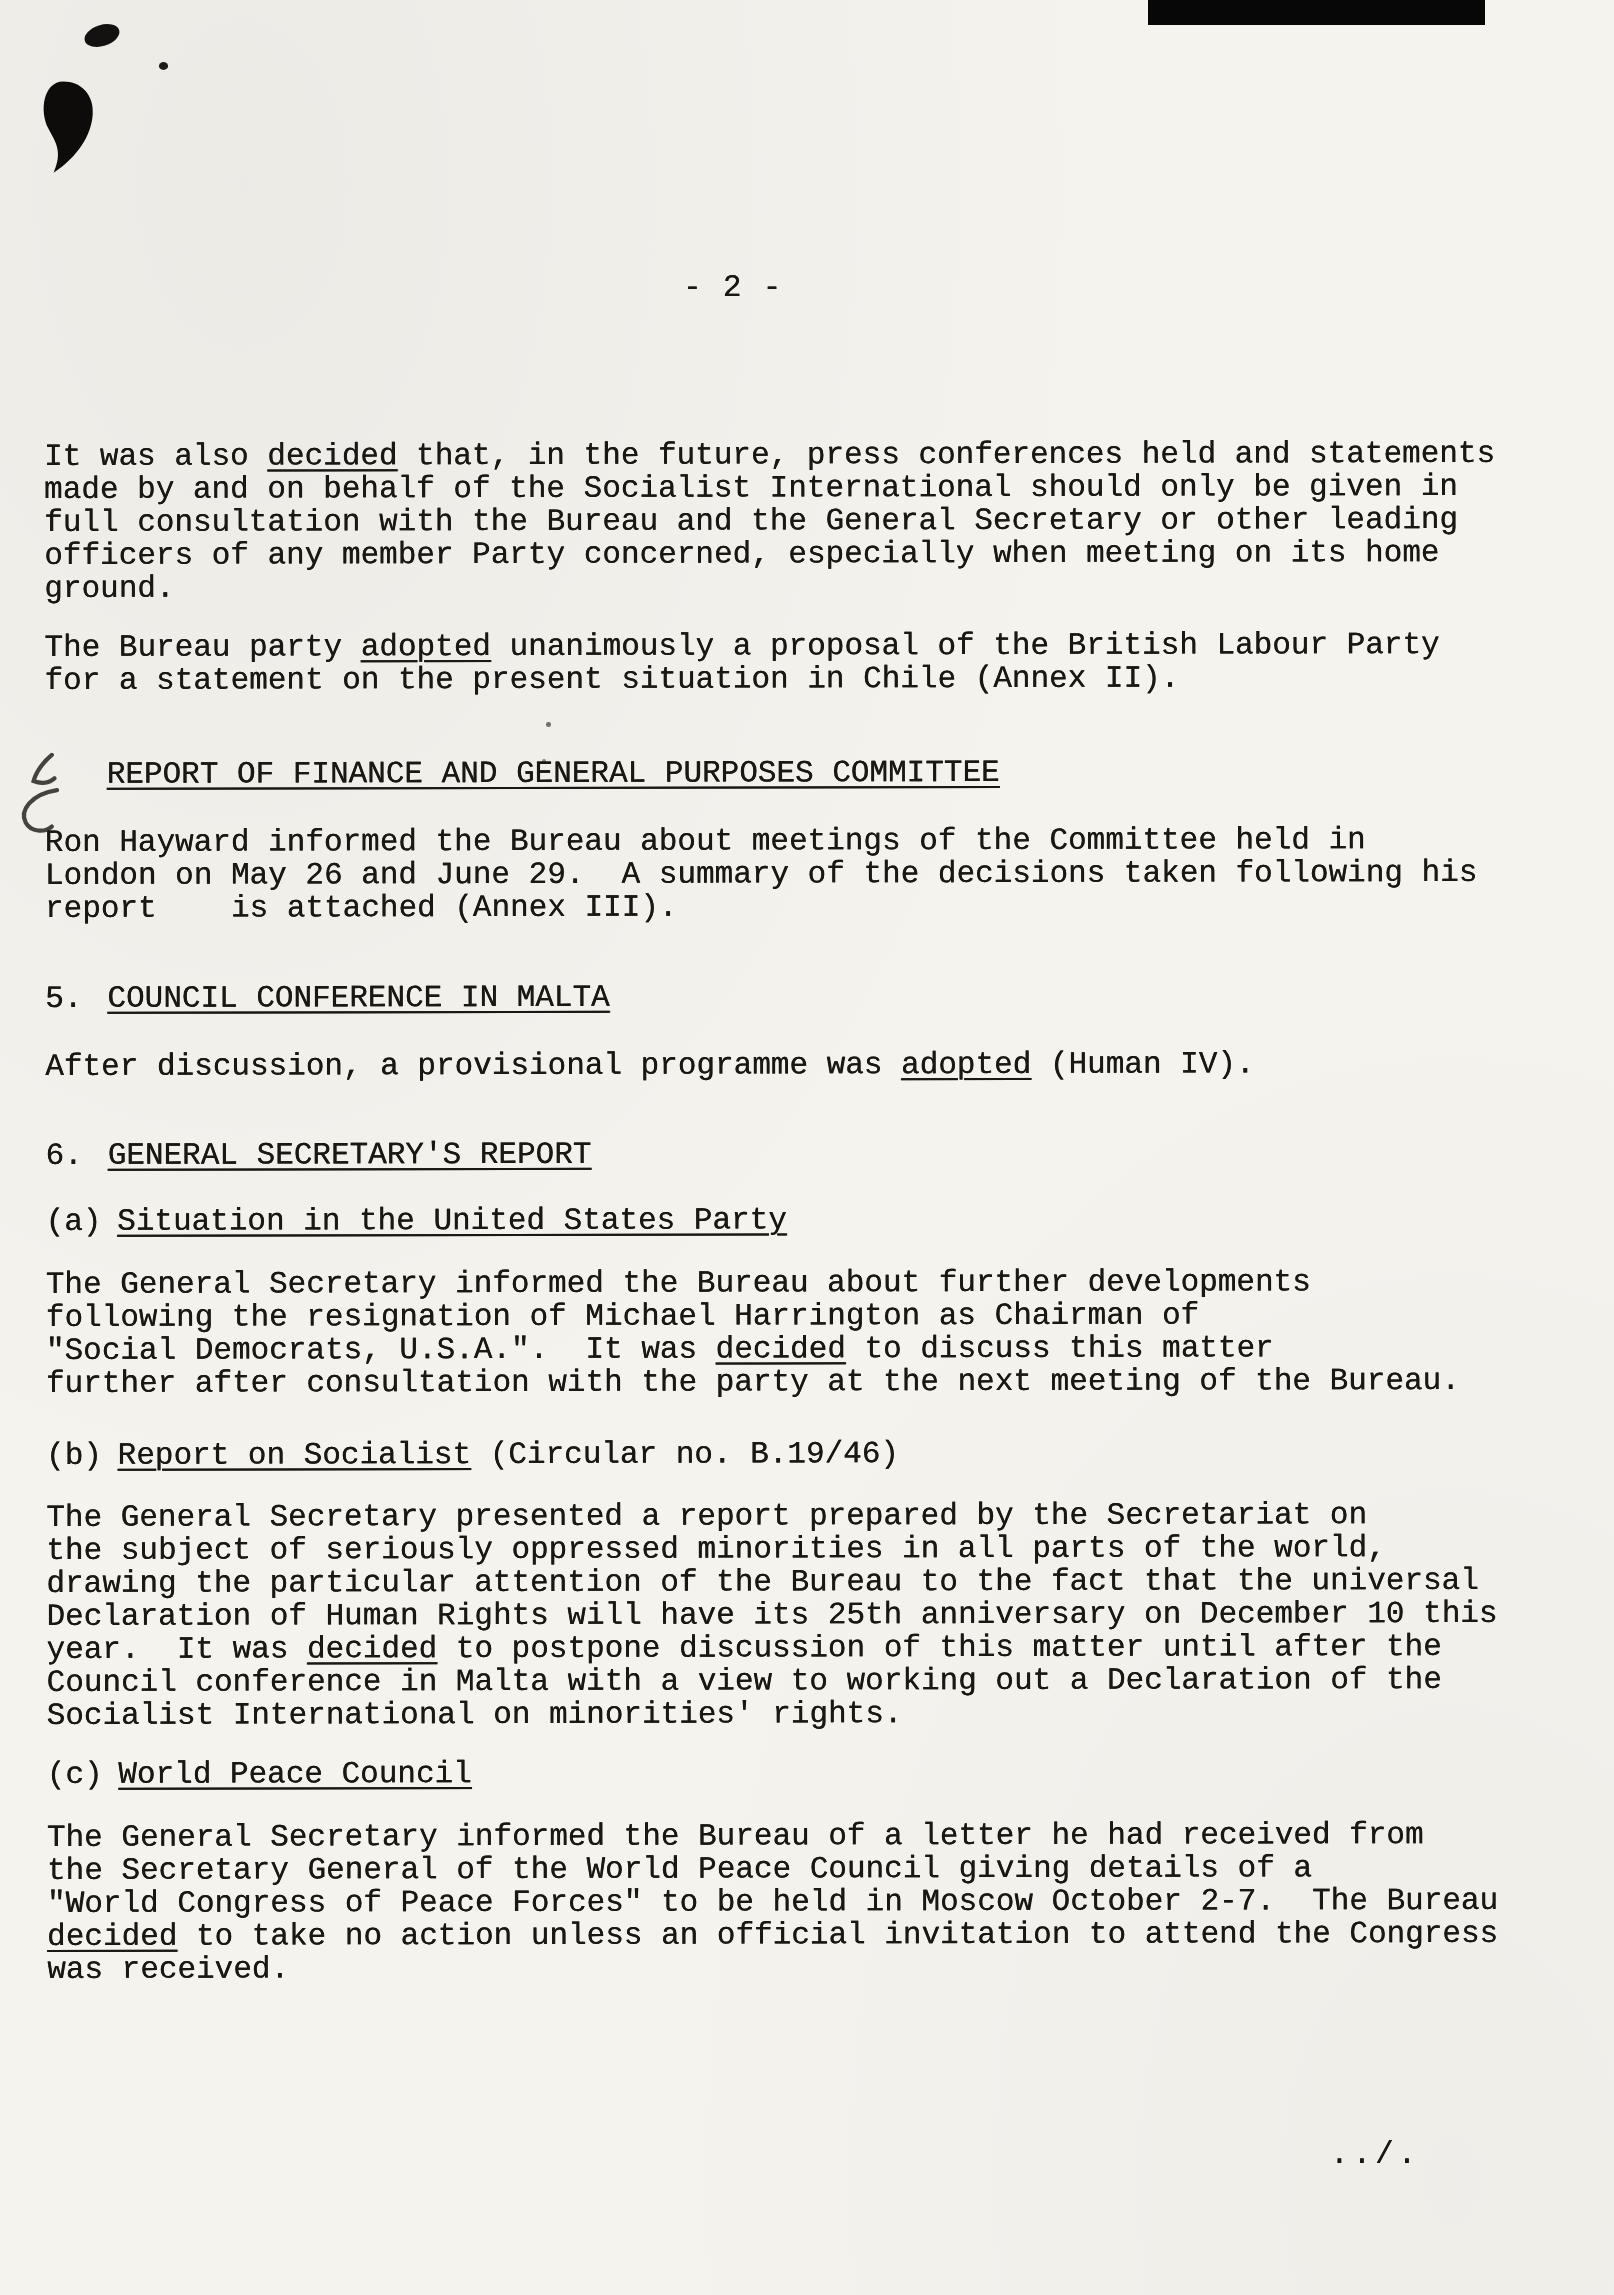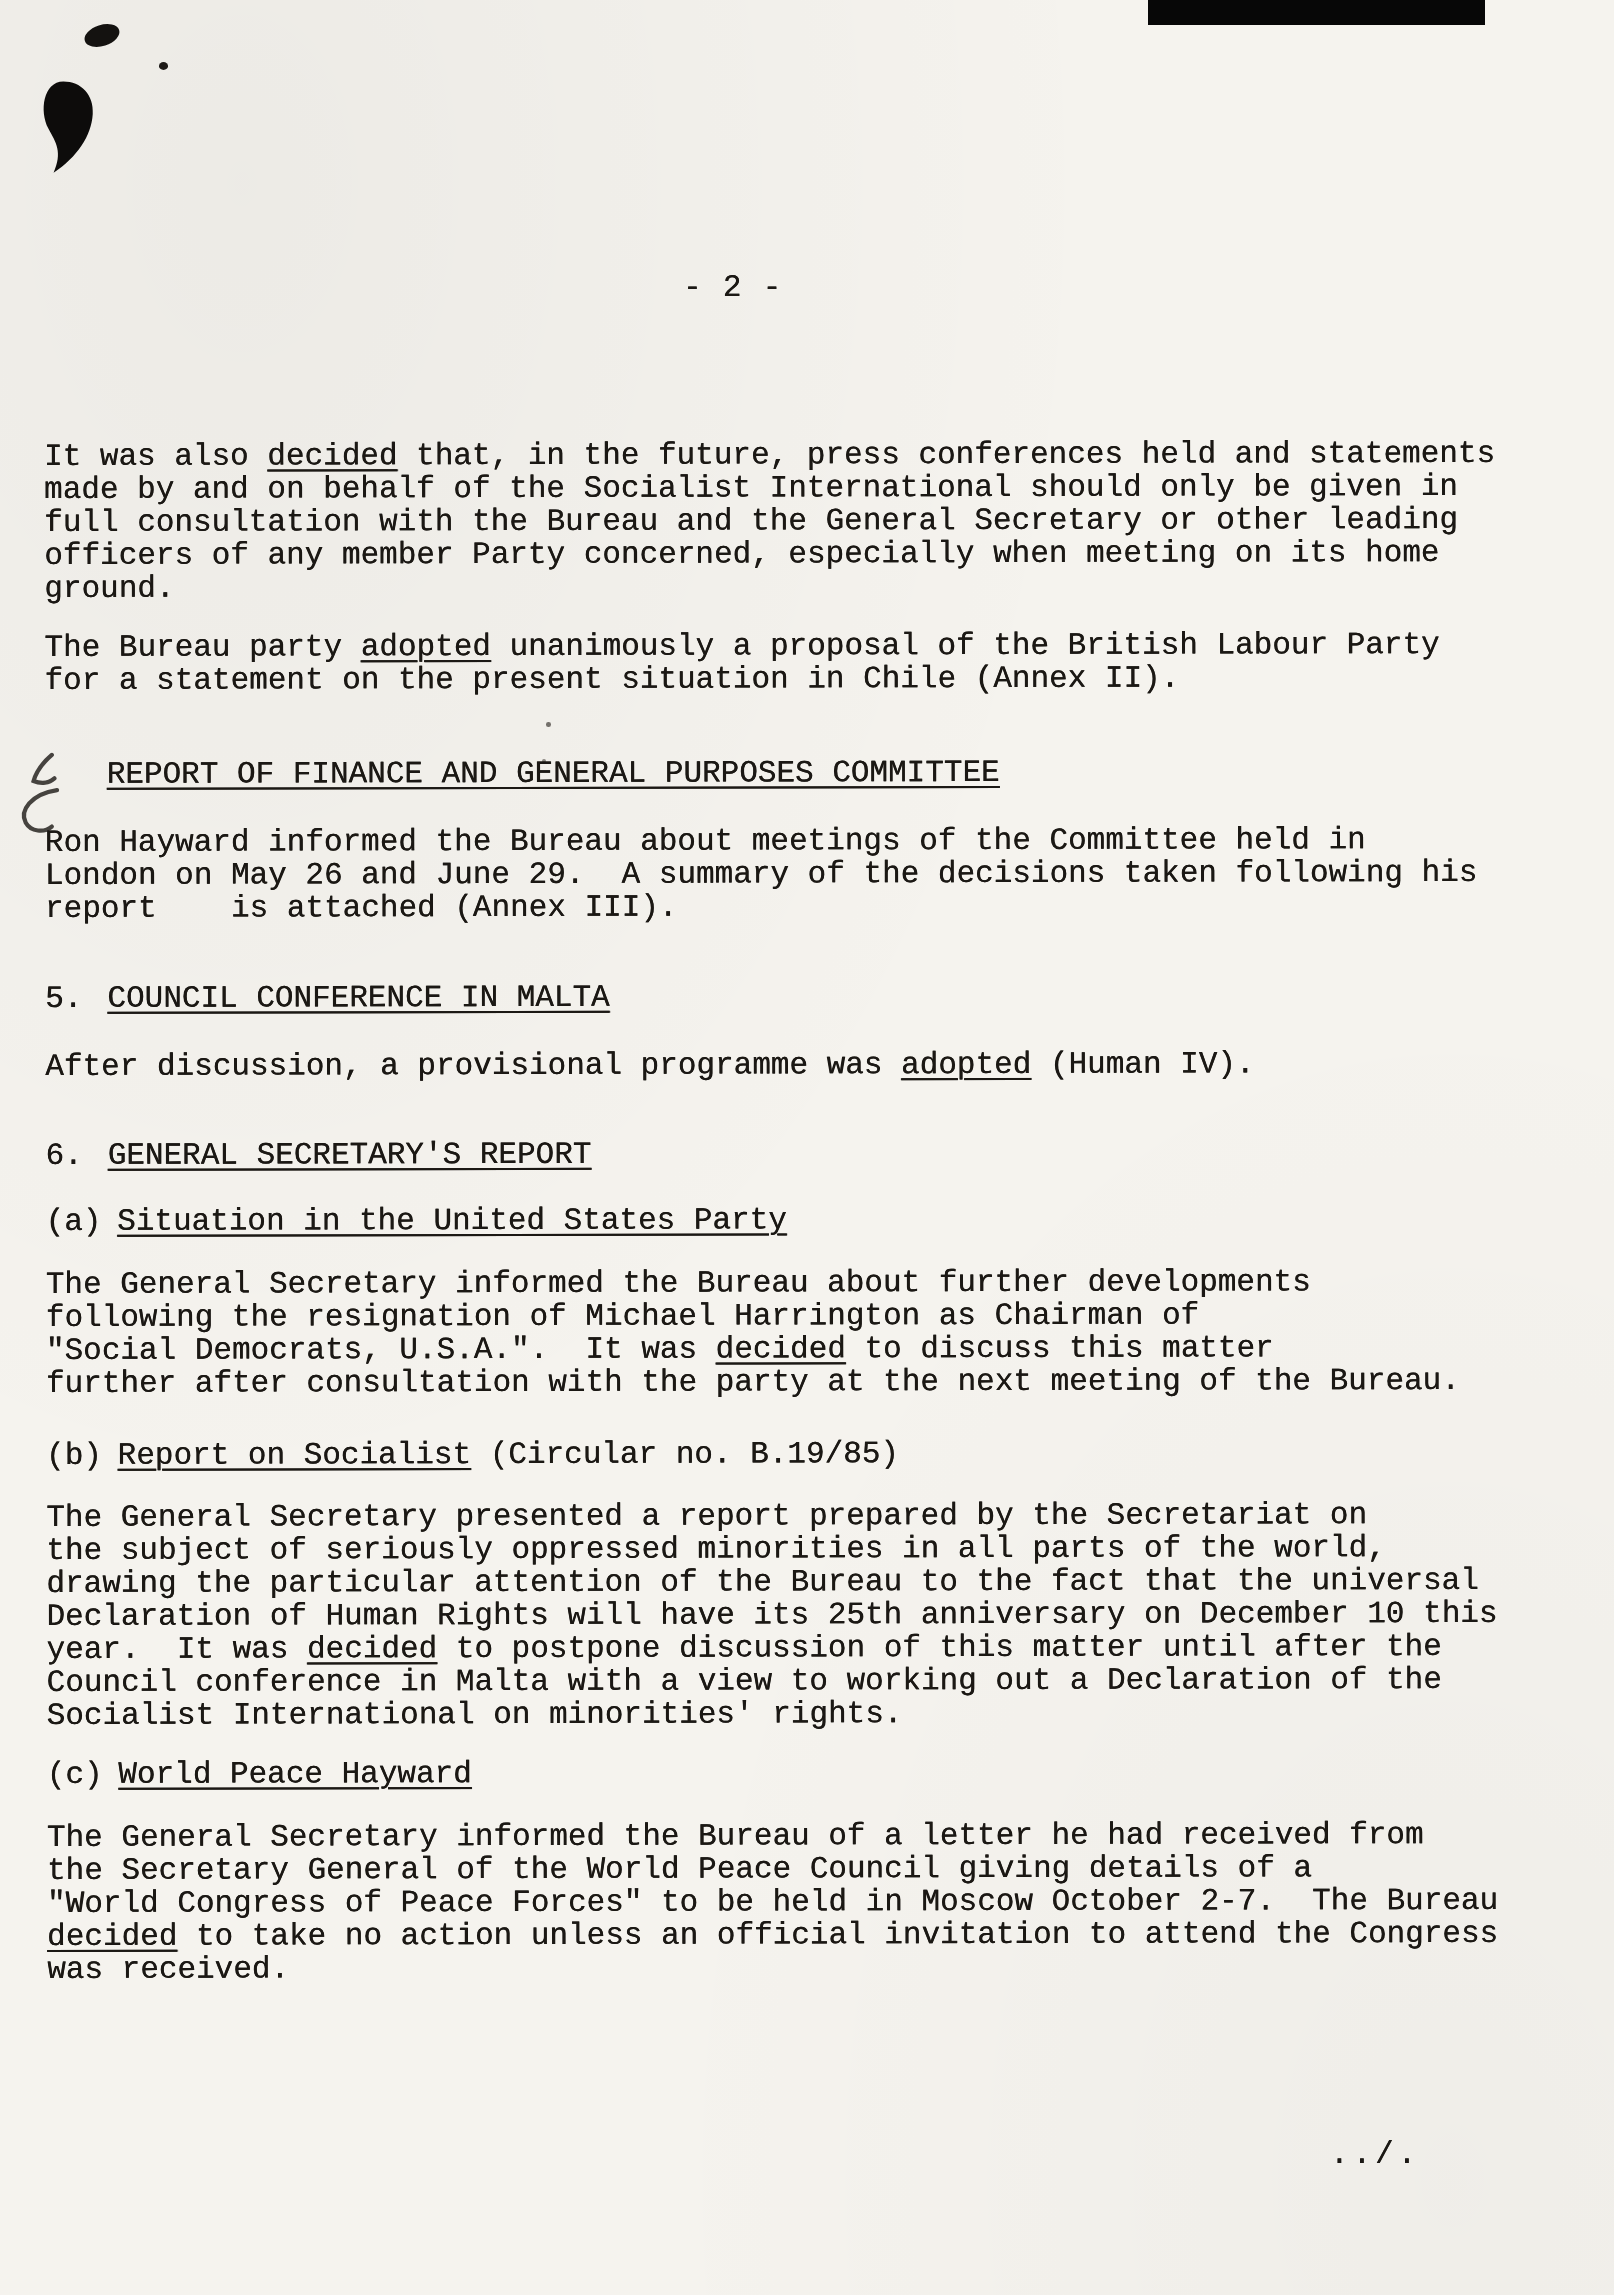--- a/index.html
+++ b/index.html
@@ -137,31 +137,31 @@
 
     <div class="heading h-gensec"><span class="h-num">6.</span><span class="h-title u">GENERAL SECRETARY'S REPORT</span></div>
 
     <div class="subheading sh-a"><span class="sub-label">(a)</span><span class="h-title u">Situation in the United States Party</span></div>
 
     <p class="para p-a"><span>The General Secretary informed the Bureau about further developments
 following the resignation of Michael Harrington as Chairman of
 "Social Democrats, U.S.A.".  It was </span><span class="u">decided</span><span> to discuss this matter
 further after consultation with the party at the next meeting of the Bureau.</span></p>
 
-    <div class="subheading sh-b"><span class="sub-label">(b)</span><span class="h-title u">Report on Socialist</span><span class="h-suffix"> (Circular no. B.19/85)</span></div>
+    <div class="subheading sh-b"><span class="sub-label">(b)</span><span class="h-title u">Report on Socialist</span><span class="h-suffix"> (Circular no. B.19/46)</span></div>
 
     <p class="para p-b"><span>The General Secretary presented a report prepared by the Secretariat on
 the subject of seriously oppressed minorities in all parts of the world,
 drawing the particular attention of the Bureau to the fact that the universal
 Declaration of Human Rights will have its 25th anniversary on December 10 this
 year.  It was </span><span class="u">decided</span><span> to postpone discussion of this matter until after the
 Council conference in Malta with a view to working out a Declaration of the
 Socialist International on minorities' rights.</span></p>
 
-    <div class="subheading sh-c"><span class="sub-label">(c)</span><span class="h-title u">World Peace Hayward</span></div>
+    <div class="subheading sh-c"><span class="sub-label">(c)</span><span class="h-title u">World Peace Council</span></div>
 
     <p class="para p-c"><span>The General Secretary informed the Bureau of a letter he had received from
 the Secretary General of the World Peace Council giving details of a
 "World Congress of Peace Forces" to be held in Moscow October 2-7.  The Bureau
 </span><span class="u">decided</span><span> to take no action unless an official invitation to attend the Congress
 was received.</span></p>
 
   </div>
 
   <div class="cont-mark">../.</div>

